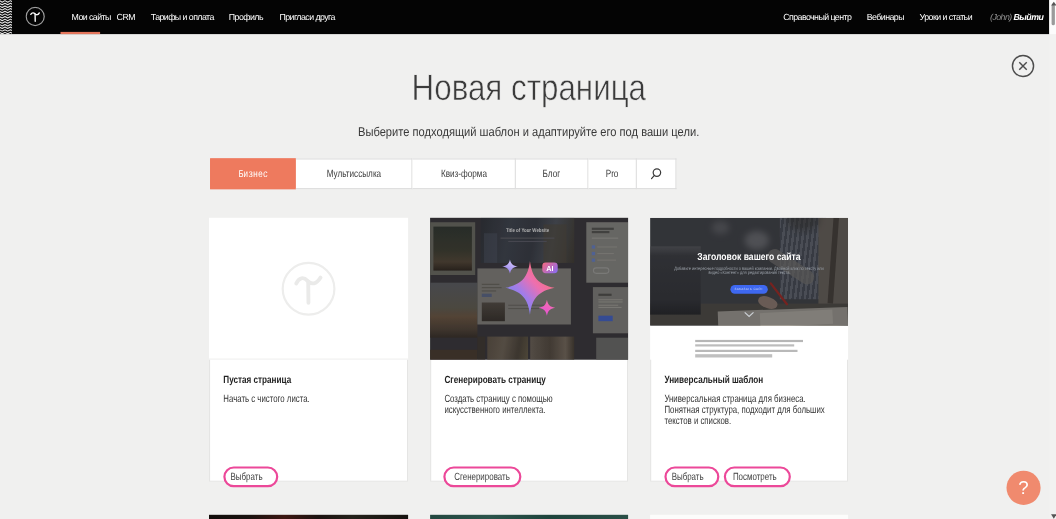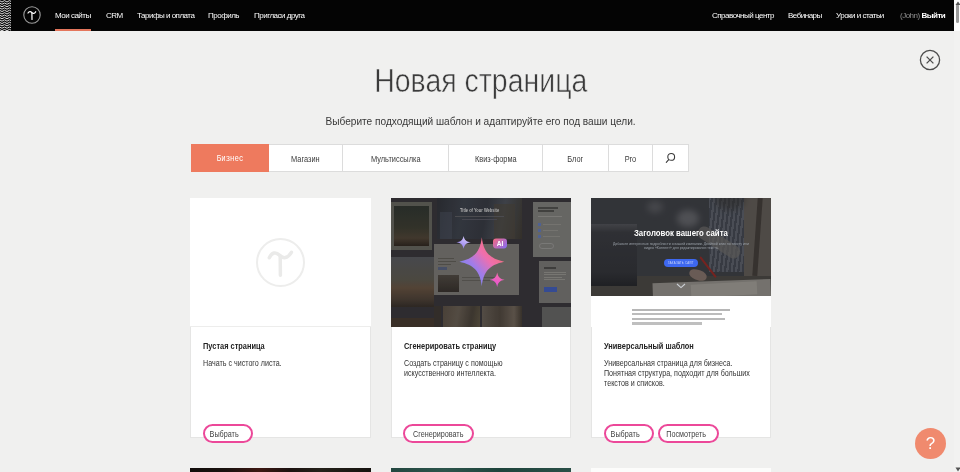--- a/index.html
+++ b/index.html
@@ -69,44 +69,41 @@
     <path d="M-0.5 24.6 L2 25.9 L4.5 24.6 L7 25.9 L9.5 24.6 L12 25.9"></path>
     <path d="M-0.5 27.0 L2 28.3 L4.5 27.0 L7 28.3 L9.5 27.0 L12 28.3"></path>
     <path d="M-0.5 29.4 L2 30.7 L4.5 29.4 L7 30.7 L9.5 29.4 L12 30.7"></path>
   </g>
 </svg>
 <svg id="logo" width="18" height="18" viewBox="0 0 18 18">
   <circle cx="9" cy="9" r="8.2" fill="none" stroke="#9d9d9d" stroke-width="1.1"></circle>
   <path d="M5 7 C6.1 5.3 7.7 5.3 8.9 6.6 C10.1 7.9 11.8 7.6 12.7 5.7" fill="none" stroke="#fff" stroke-width="1.25" stroke-linecap="round"></path>
   <path d="M8.9 6.7 L9 13.4" fill="none" stroke="#fff" stroke-width="1.25" stroke-linecap="round"></path>
 </svg>
-<div class="menu" style="left:55px;">Мои сайты</div>
+<div class="menu" style="left:65px;">Мои сайты</div>
 <div id="underline"></div>
 <div class="menu" style="left:106px;">CRM</div>
 <div class="menu" style="left:137px;">Тарифы и оплата</div>
 <div class="menu" style="left:208px;">Профиль</div>
 <div class="menu" style="left:254px;">Пригласи друга</div>
 <div class="menu" style="left:712px;">Справочный центр</div>
 <div class="menu" style="left:788px;">Вебинары</div>
 <div class="menu" style="left:836px;">Уроки и статьи</div>
-<div class="menu" style="left:900px;"><span style="color:#8f8f8f;">(John)</span> <b>Выйти</b></div>
+<div class="menu" style="left:900px;font-style:italic;"><span style="color:#8f8f8f;">(John)</span> <b>Выйти</b></div>
 
 <div id="h1">Новая страница</div>
 <div id="sub">Выберите подходящий шаблон и адаптируйте его под ваши цели.</div>
 <svg id="close" width="22" height="22" viewBox="0 0 22 22">
   <circle cx="11" cy="11" r="9.6" fill="none" stroke="#4c4c4c" stroke-width="1.3"></circle>
   <path d="M7.6 7.6 L14.4 14.4 M14.4 7.6 L7.6 14.4" stroke="#4c4c4c" stroke-width="1.3"></path>
 </svg>
 
 <div id="tabs">
   <div class="tab active first" style="width:78px;">
       <span>Бизнес</span>
-    </div>
-  <div class="tab" style="width:74px;">
-      <span>Магазин</span>
     </div>
   <div class="tab" style="width:106px;">
       <span>Мультиссылка</span>
     </div>
   <div class="tab" style="width:94px;">
       <span>Квиз-форма</span>
     </div>
   <div class="tab" style="width:66px;">
       <span>Блог</span>
     </div>

